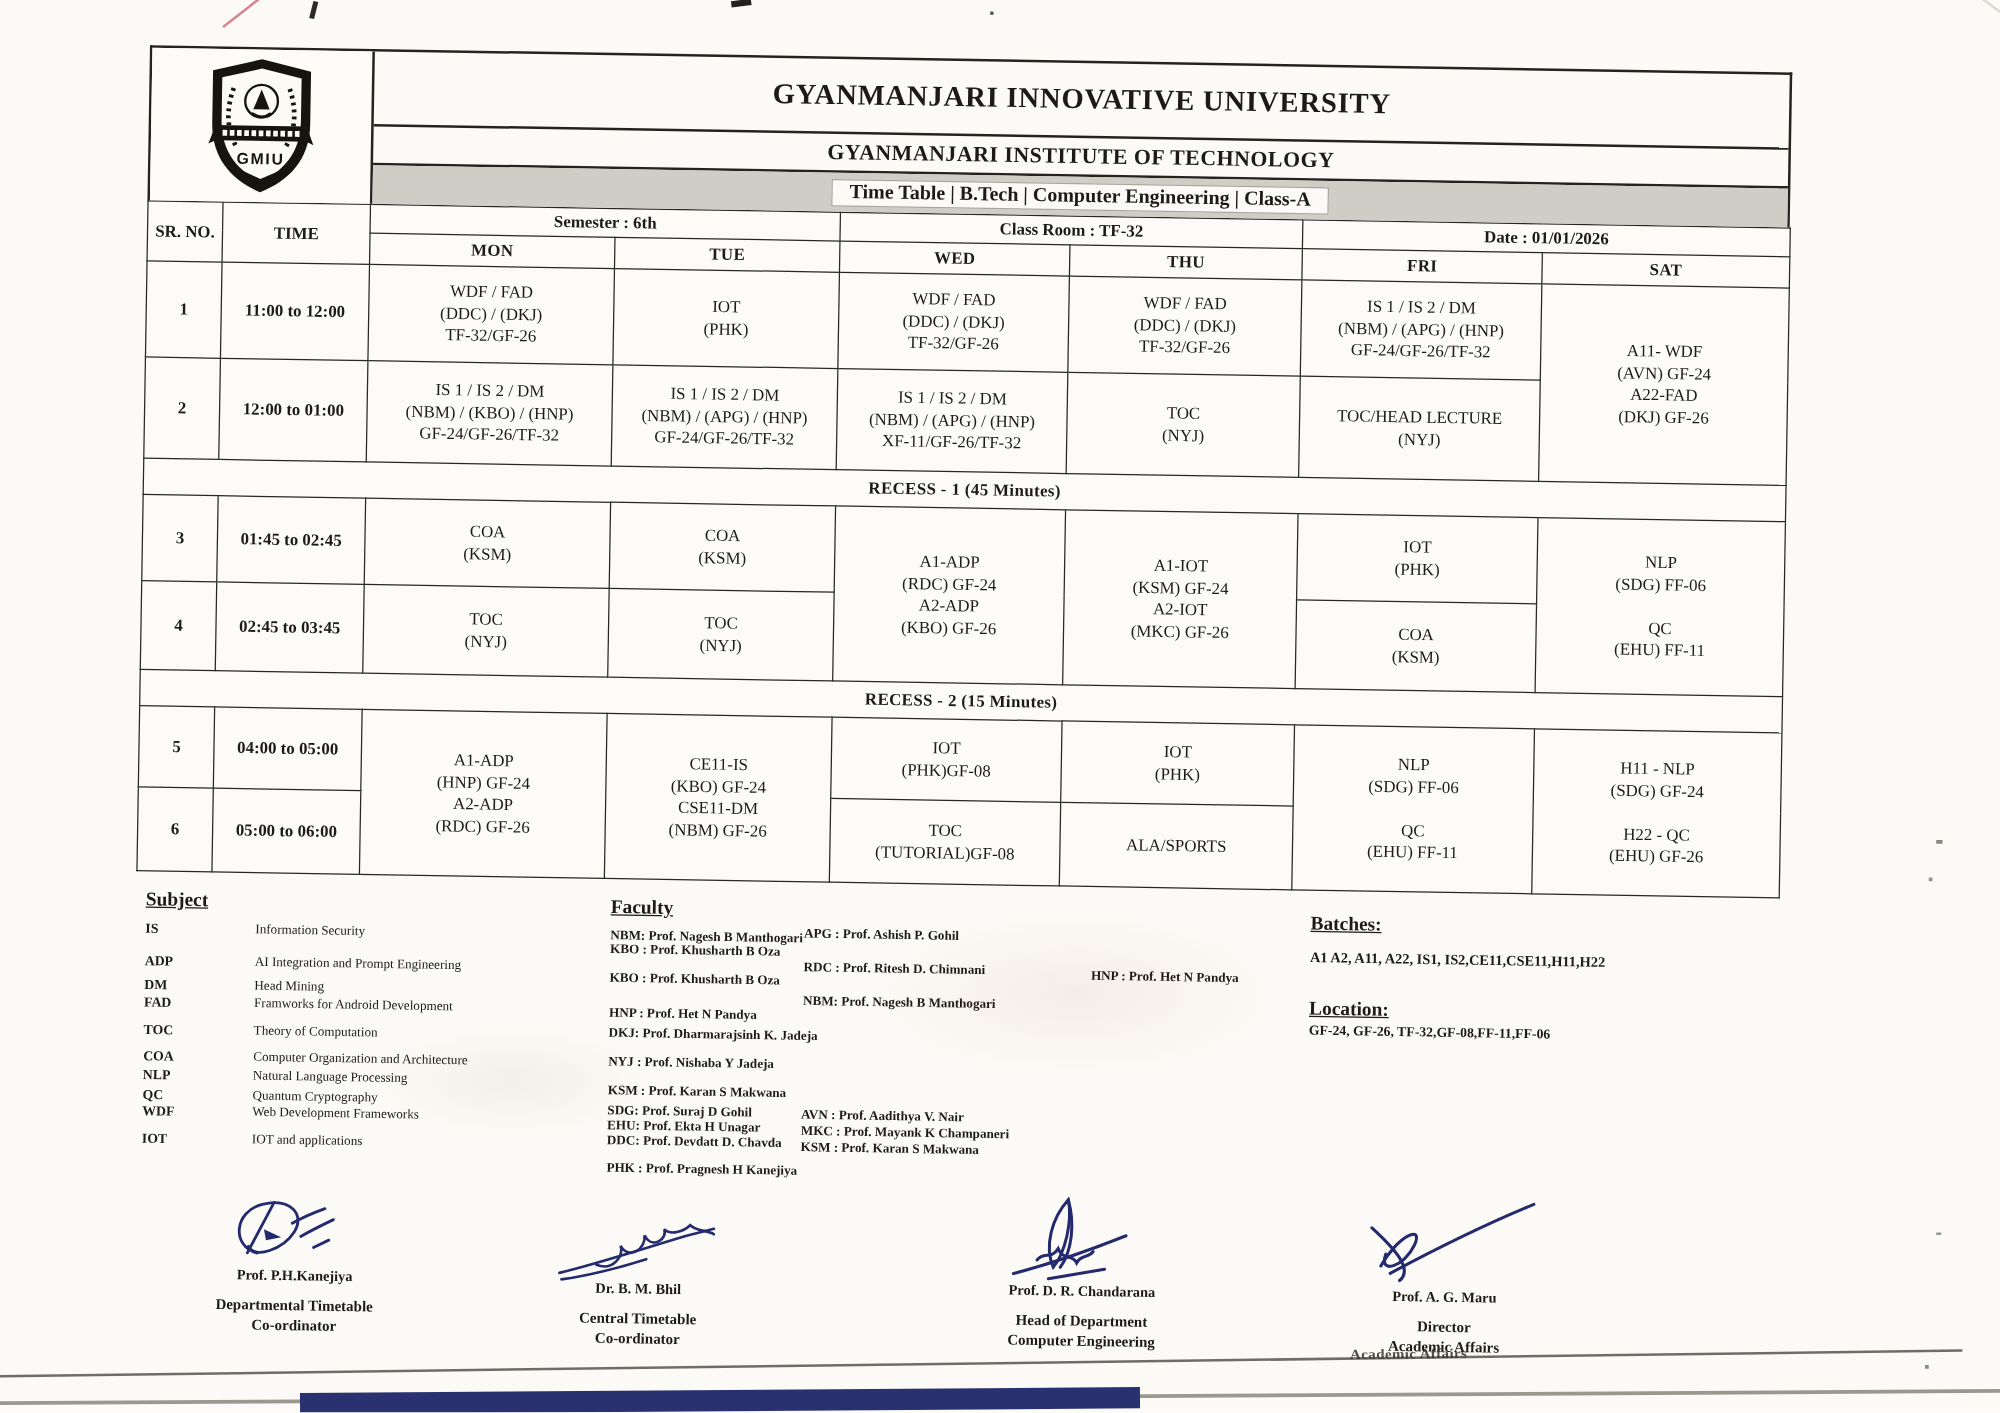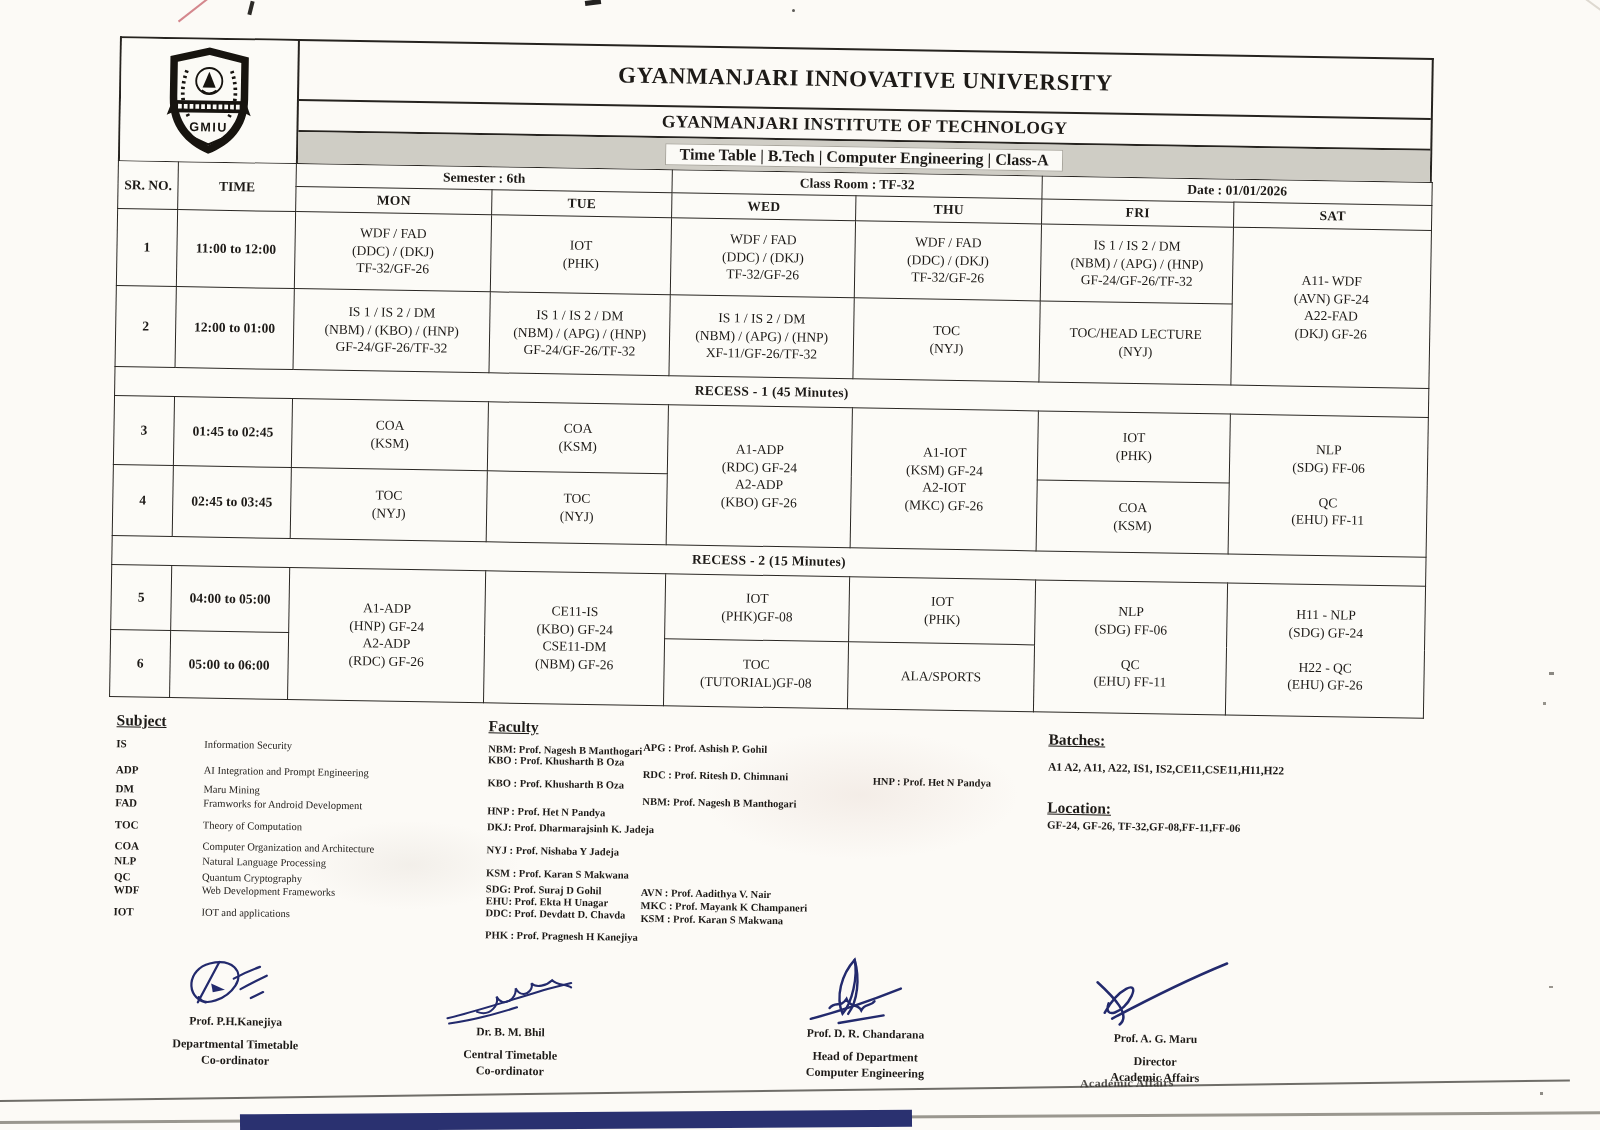--- a/index.html
+++ b/index.html
@@ -300,21 +300,21 @@
               <span class="nm">Information Security</span>
             </div>
 
             <div class="legend-item">
               <span class="code">ADP</span>
               <span class="nm">AI Integration and Prompt Engineering</span>
             </div>
 
             <div class="legend-item">
               <span class="code">DM</span>
-              <span class="nm">Maru Mining</span>
+              <span class="nm">Head Mining</span>
             </div>
 
             <div class="legend-item">
               <span class="code">FAD</span>
               <span class="nm">Framworks for Android Development</span>
             </div>
 
             <div class="legend-item">
               <span class="code">TOC</span>
               <span class="nm">Theory of Computation</span>

